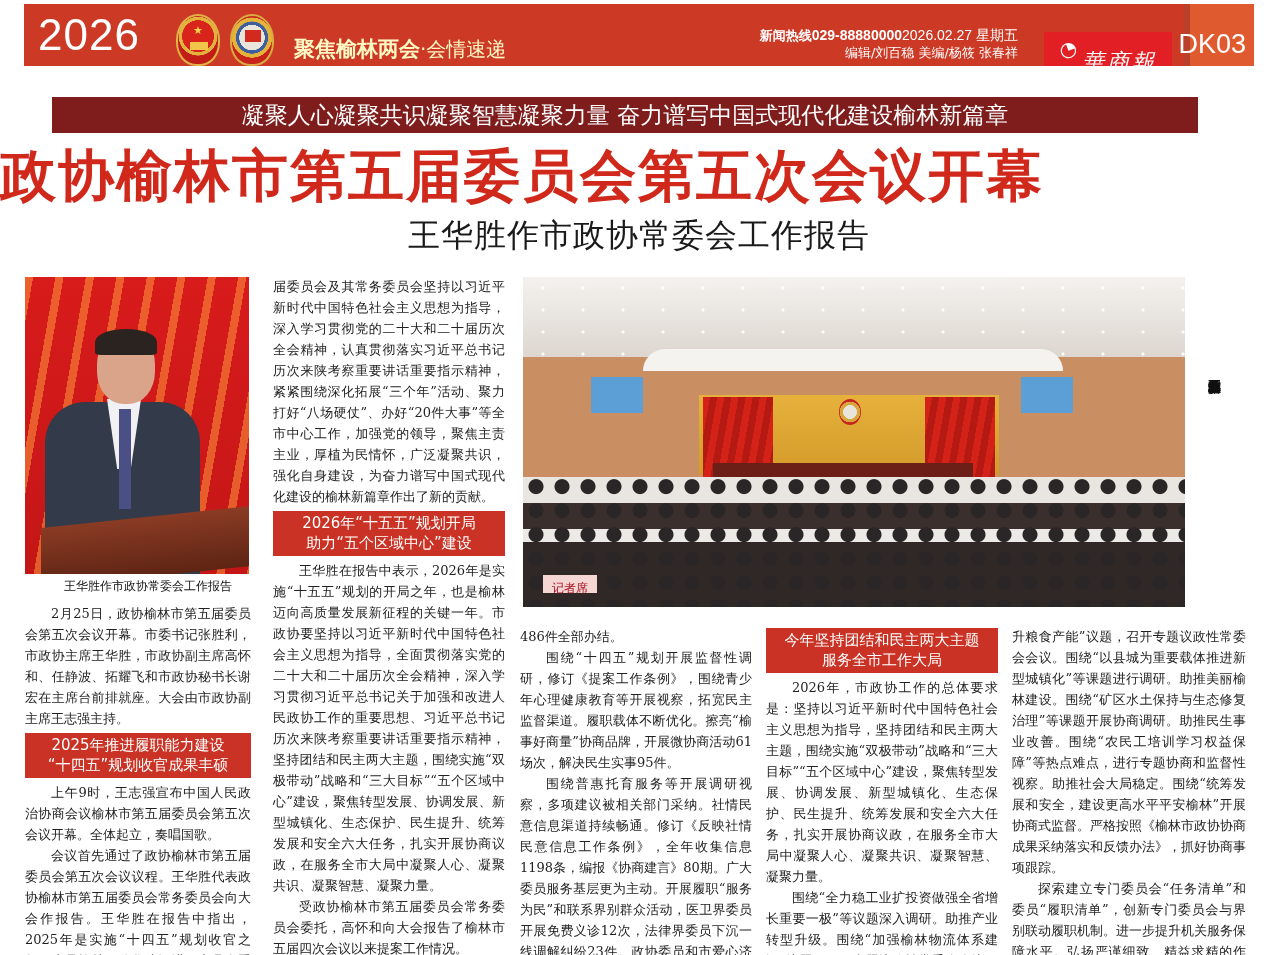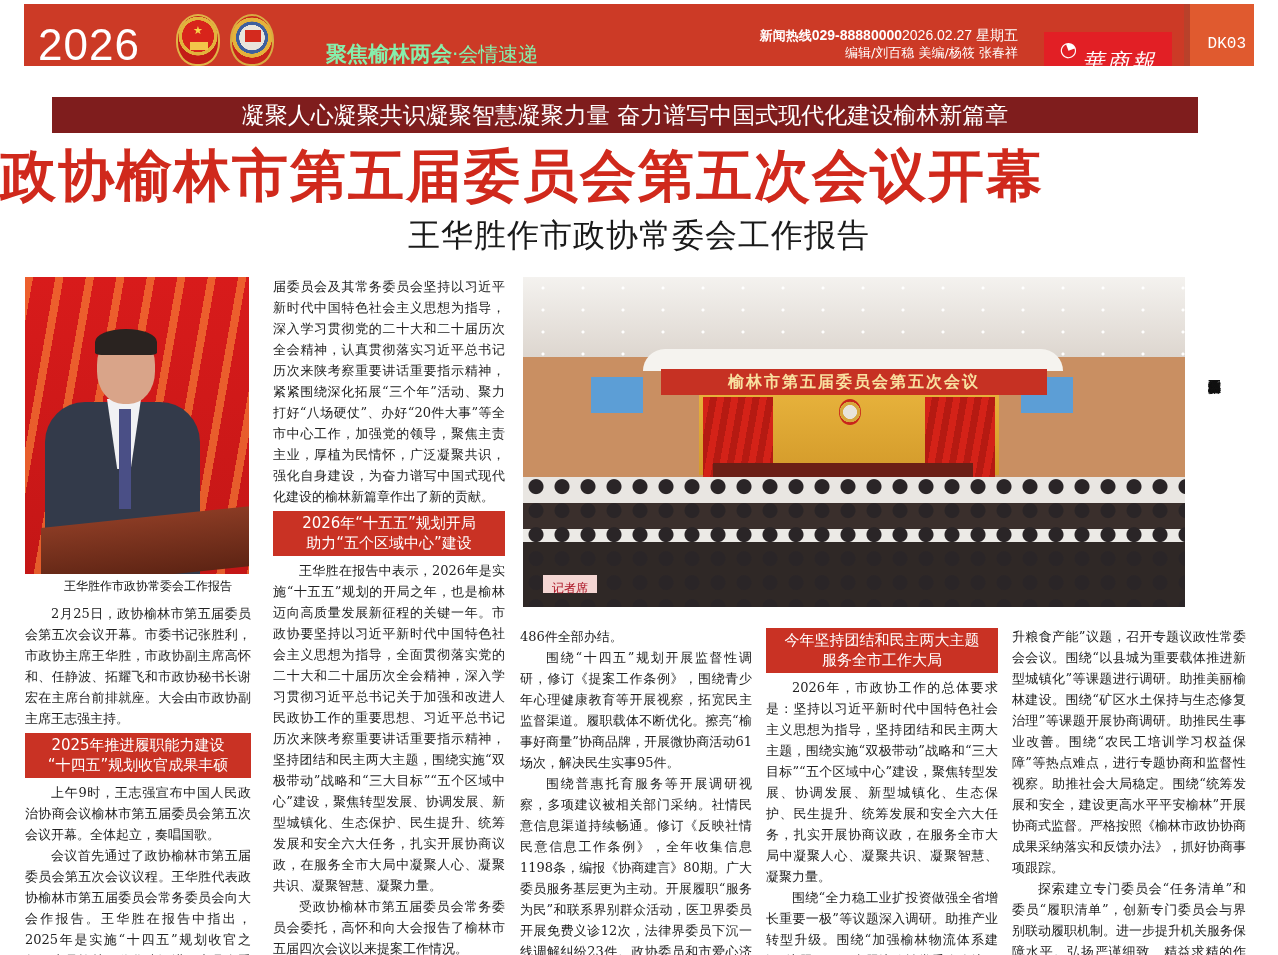--- a/index.html
+++ b/index.html
@@ -1,39 +1,39 @@
 <!DOCTYPE html>
 <html><head>
 <meta charset="utf-8">
 <style>
   * { box-sizing: border-box; margin: 0; padding: 0; }
   html, body { width: 1278px; height: 955px; background: #ffffff; overflow: hidden; }
   body { position: relative; font-family: "DejaVu Sans", "Liberation Sans", sans-serif; color: #1e1e1e; }
 
   
   .masthead { position: absolute; left: 24px; top: 4px; width: 1230px; height: 62px; background: #cc3a26; }
-  .masthead .year { position: absolute; left: 14px; top: 16px; font-family: "Liberation Sans", sans-serif; font-size: 44px; color: #fff; letter-spacing: 1px; line-height: 50px; }
+  .masthead .year { position: absolute; left: 14px; top: 6px; font-family: "Liberation Sans", sans-serif; font-size: 44px; color: #fff; letter-spacing: 1px; line-height: 50px; }
   .emblem { position: absolute; top: 10px; width: 44px; height: 52px; border-radius: 50% 50% 45% 45%; }
   .emblem.national { left: 152px; background: radial-gradient(circle at 50% 42%, #d8241b 0 46%, #e2b33c 47% 56%, #c31d17 57%); border: 2px solid #e0b446; }
   .emblem.national .star { position: absolute; left: 15px; top: 8px; color: #f7d34a; font-size: 11px; }
   .emblem.national .gate { position: absolute; left: 12px; top: 26px; width: 18px; height: 8px; background: #f2c64a; }
   .emblem.cppcc { left: 206px; background: radial-gradient(circle at 50% 45%, #e9e5dc 0 38%, #3d5f9e 39% 48%, #e5b23a 49% 60%, #c8241b 61%); border: 2px solid #d8ac42; }
   .emblem.cppcc .flag { position: absolute; left: 13px; top: 14px; width: 16px; height: 12px; background: #d42a1e; }
-  .masthead .section { position: absolute; left: 270px; top: 32px; color: #86efac; font-size: 21px; line-height: 36px; white-space: nowrap; margin-left: 32px; }
+  .masthead .section { position: absolute; left: 270px; top: 32px; color: #fef9c3; font-size: 21px; line-height: 26px; white-space: nowrap; }
   .masthead .section b { font-family: "DejaVu Serif", serif; font-weight: bold; font-size: 21px; }
   .masthead .section span { font-size: 20px; }
   .masthead .info { position: absolute; right: 236px; top: 23px; color: #fff; text-align: right; font-size: 13px; line-height: 17px; white-space: nowrap; }
   .masthead .info .hotline { font-weight: bold; }
   .masthead .info .num { font-weight: bold; font-family: "Liberation Sans", sans-serif; font-size: 14px; }
   .masthead .info .date { font-family: "Liberation Sans", sans-serif; font-size: 14px; }
   .masthead .logo { position: absolute; left: 1020px; top: 28px; width: 128px; height: 34px; background: #e21f25; display: flex; align-items: center; justify-content: center; gap: 6px; color: #fff; }
   .masthead .logo .wave { font-size: 20px; transform: rotate(-20deg); }
   .masthead .logo .name { font-family: "DejaVu Serif", serif; font-style: italic; font-size: 22px; letter-spacing: 3px; margin-top: 25px; }
   .masthead .page-tab { position: absolute; right: 0; top: 0; width: 70px; height: 62px; background: #e05a2f; border-left: 6px solid #b9412a; }
-  .masthead .page-tab span { position: absolute; right: 8px; top: 27px; color: #fff; font-family: Liberation Mono, monospace; font-size: 16px; line-height: 26px; padding-left: 13px; }
+  .masthead .page-tab span { position: absolute; right: 8px; top: 27px; color: #fff; font-family: Liberation Sans, sans-serif; font-size: 27px; line-height: 26px; padding-left: 13px; }
 
   
   .kicker { position: absolute; left: 52px; top: 97px; width: 1146px; height: 36px; background: #7f1d1d; color: #fff; font-size: 23px; line-height: 36px; text-align: center; letter-spacing: 0px; white-space: nowrap; }
   .headline { position: absolute; left: 0; width: 1278px; top: 136px; color: #d0291c; font-size: 56px; font-weight: bold; line-height: 80px; letter-spacing: 2px; white-space: nowrap; }
   .subhead { position: absolute; left: 0; width: 1278px; top: 212px; text-align: center; color: #1a1a1a; font-size: 32px; line-height: 46px; letter-spacing: 1px; white-space: nowrap; }
 
   
   .col { position: absolute; font-size: 13px; line-height: 21px; color: #222; text-align: justify; font-family: "DejaVu Serif", serif; }
   .col p { text-indent: 2em; }
   .col p.noindent { text-indent: 0; }
@@ -114,21 +114,20 @@
     <div class="hair"></div>
   <div class="podium"></div>
 </div>
 <div class="caption-portrait">王华胜作市政协常委会工作报告</div>
 
 <div class="hall">
   <div class="ceiling"></div>
   <div class="arch"></div>
   <div class="screen-l"></div>
   <div class="screen-r"></div>
-  <div class="banner">榆林市第五届委员会第五次会议</div>
   <div class="stage"></div>
   <div class="flags-l"></div>
   <div class="flags-r"></div>
   <div class="badge"></div>
   <div class="podium-table"></div>
   <div class="audience"></div>
   <div class="press">记者席</div>
 </div>
 <div class="vert-caption">政协榆林市第五届委员会第五次会议开幕</div>
 

